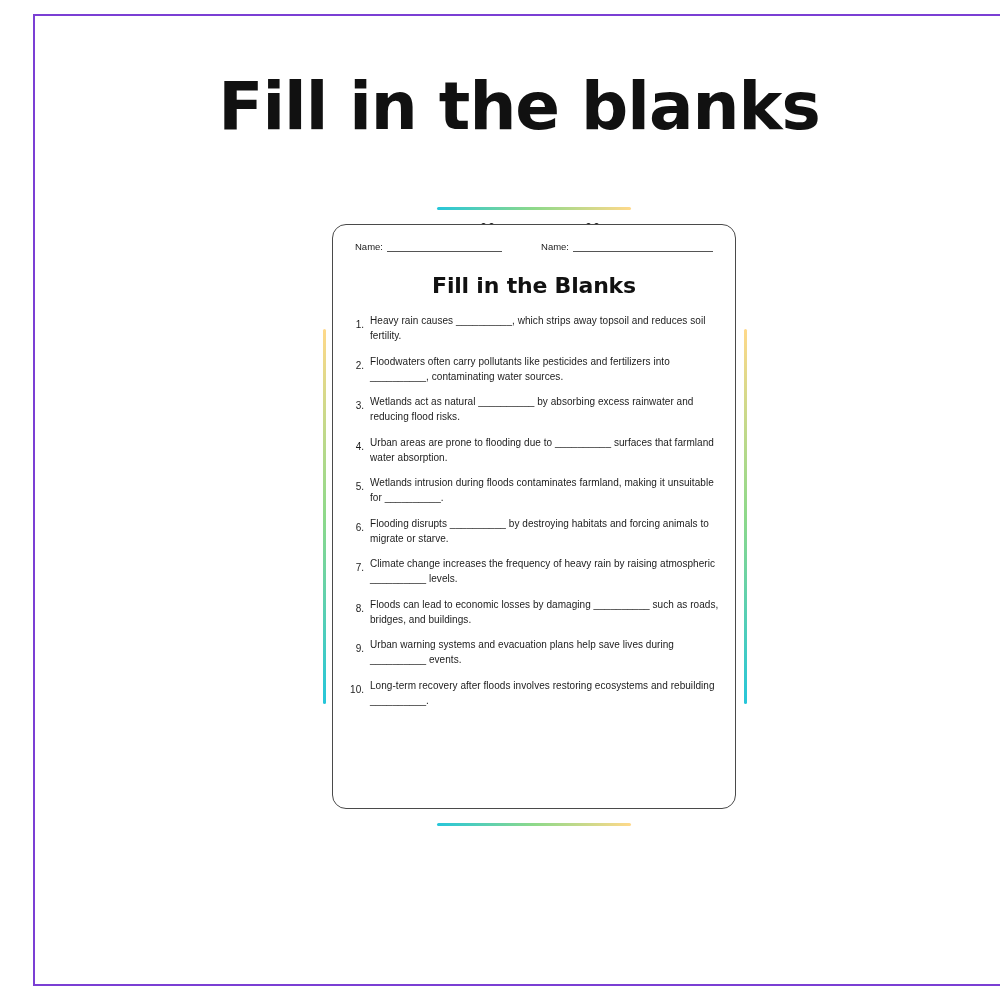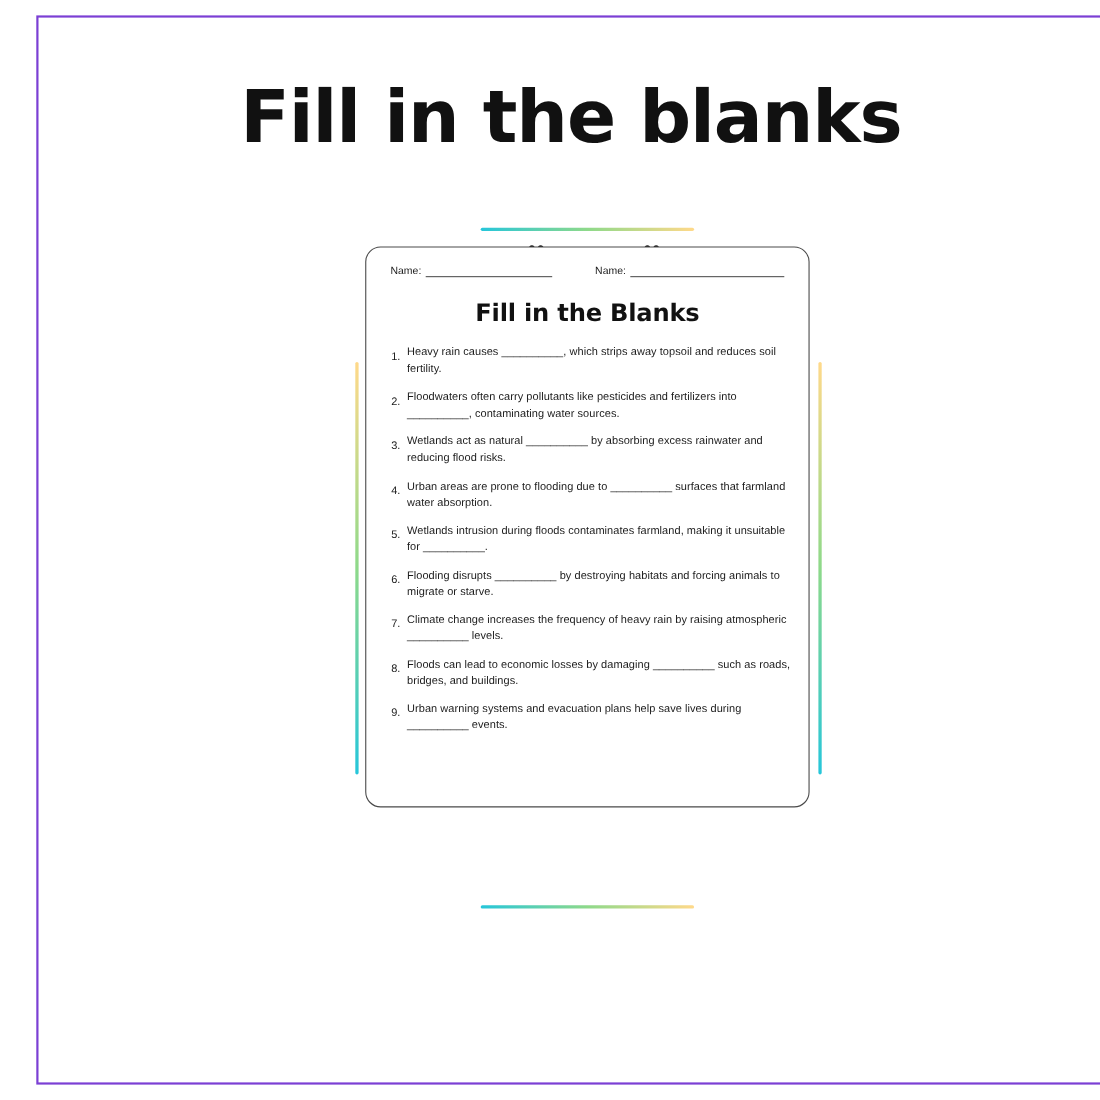--- a/index.html
+++ b/index.html
@@ -38,21 +38,21 @@
     color: #111111;
     font-family: "DejaVu Sans", sans-serif;
   }
 
   
   .worksheet {
     position: absolute;
     left: 297px;
     top: 208px;
     width: 404px;
-    height: 510px;
+    height: 585px;
     background: #ffffff;
     border: 1.5px solid #4a4a4a;
     border-radius: 14px;
     box-sizing: border-box;
     overflow: hidden;
   }
 
   
   .accent-bar {
     position: absolute;
@@ -239,16 +239,20 @@
         <span class="q-text">Climate change increases the frequency of heavy rain by raising atmospheric __________ levels.</span>
       </li>
       <li class="q-item">
         <span class="q-num">8.</span>
         <span class="q-text">Floods can lead to economic losses by damaging __________ such as roads, bridges, and buildings.</span>
       </li>
       <li class="q-item">
         <span class="q-num">9.</span>
         <span class="q-text">Urban warning systems and evacuation plans help save lives during __________ events.</span>
       </li>
+      <li class="q-item">
+        <span class="q-num">10.</span>
+        <span class="q-text">Long-term recovery after floods involves restoring ecosystems and rebuilding __________.</span>
+      </li>
     </ul>
 
   </div>
 </div>
 
 </body></html>

